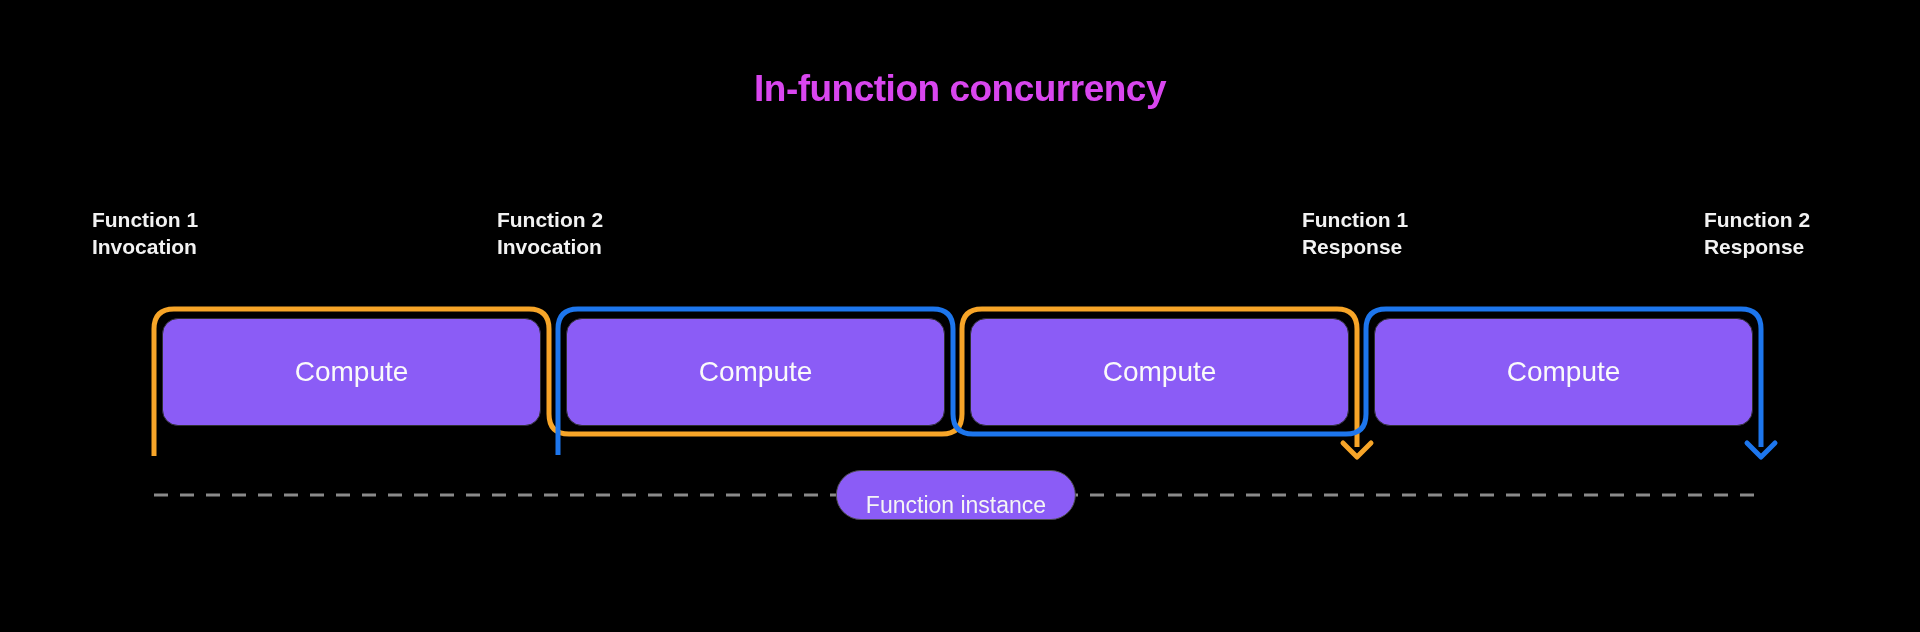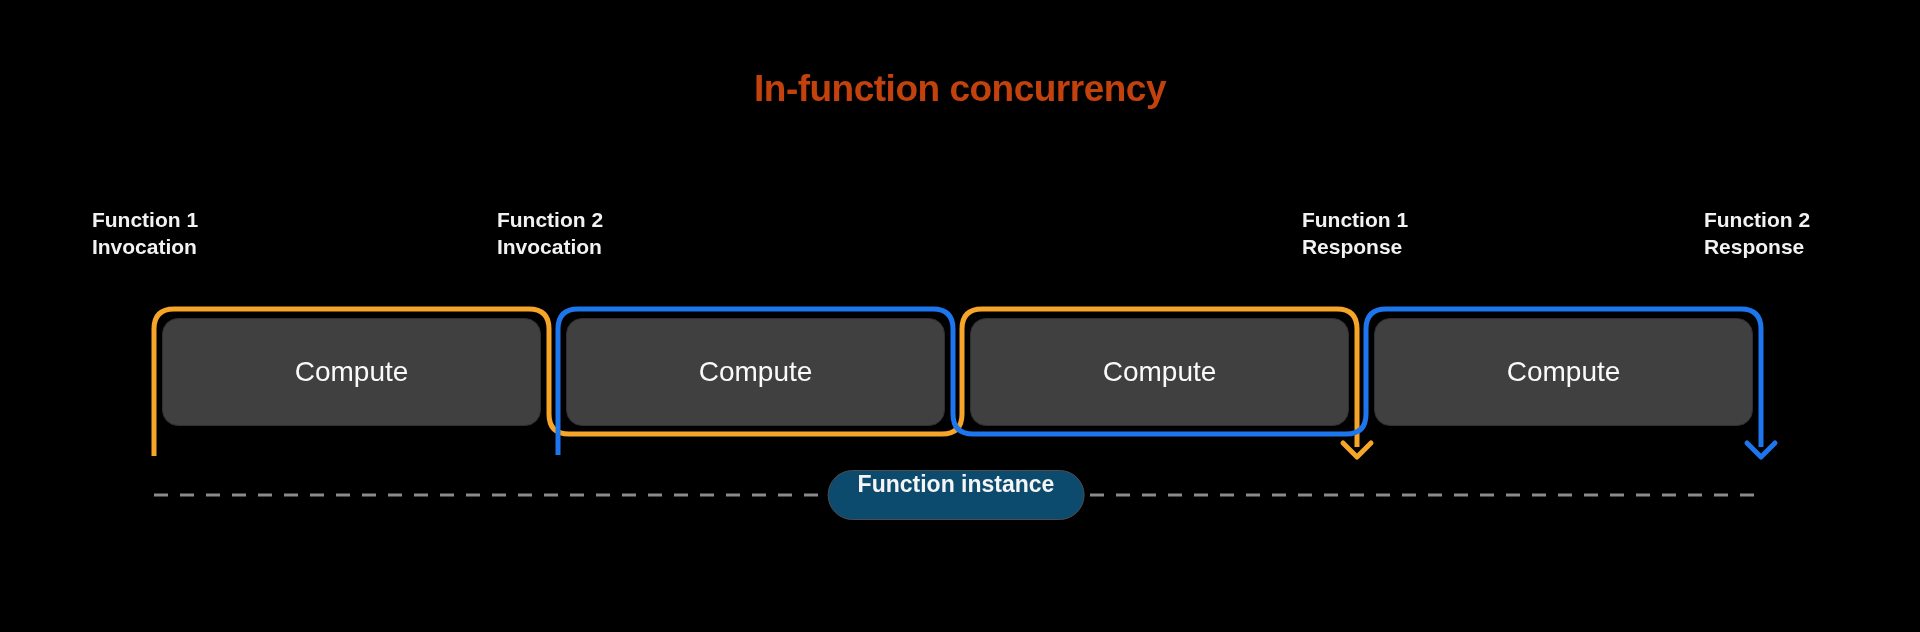--- a/index.html
+++ b/index.html
@@ -13,21 +13,21 @@
   }
   .title {
     position: absolute;
     top: 68px;
     left: 0;
     width: 100%;
     text-align: center;
     font-size: 37px;
     font-weight: 700;
     letter-spacing: -0.5px;
-    color: #c2410c;
+    color: #d946ef;
   }
   .milestone {
     position: absolute;
     top: 206px;
     transform: translateX(-50%);
     text-align: left;
     font-size: 21px;
     font-weight: 700;
     line-height: 27px;
     color: #f2f2f2;
@@ -42,21 +42,21 @@
     position: absolute;
     top: 0; left: 0;
     width: 1920px; height: 632px;
     pointer-events: none;
   }
   .compute-box {
     position: absolute;
     top: 318px;
     height: 108px;
     width: 379px;
-    background: #404040;
+    background: #8b5cf6;
     border: 1px solid #2f2f33;
     border-radius: 16px;
     box-sizing: border-box;
     display: flex;
     align-items: center;
     justify-content: center;
     font-size: 28px;
     font-weight: 400;
     color: #fafafa;
   }
@@ -64,29 +64,29 @@
   .b2 { left: 566px; }
   .b3 { left: 970px; }
   .b4 { left: 1374px; }
   .instance-pill {
     position: absolute;
     top: 470px;
     left: 956px;
     transform: translateX(-50%);
     height: 50px;
     padding: 0 29px;
-    background: #0c4a6e;
+    background: #8b5cf6;
     border: 1px solid #4d4d4d;
     border-radius: 26px;
     box-sizing: border-box;
     display: flex;
-    align-items: flex-start;
+    align-items: flex-end;
     justify-content: center;
     font-size: 23px;
-    font-weight: 700;
+    font-weight: 400;
     color: #f5f5f5;
     white-space: nowrap;
   }
 </style>
 </head>
 <body>
 
 <div class="canvas">
 
   <div class="title">In-function concurrency</div>

